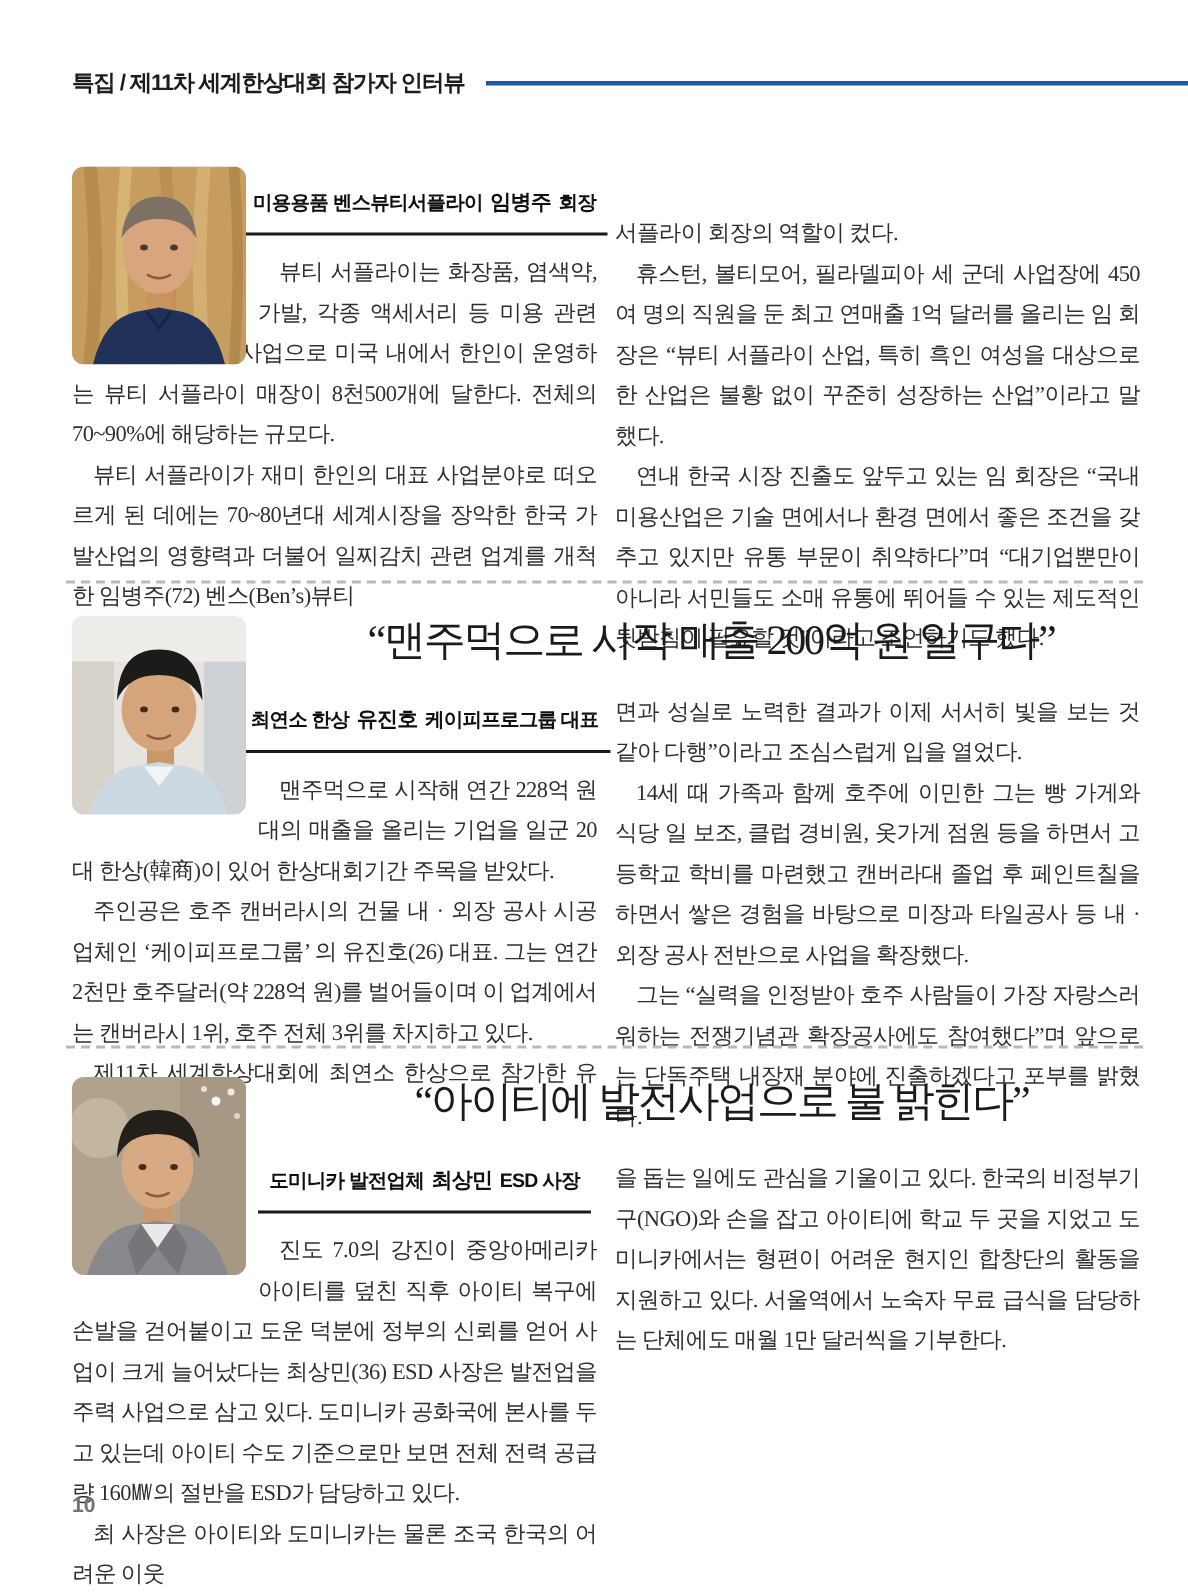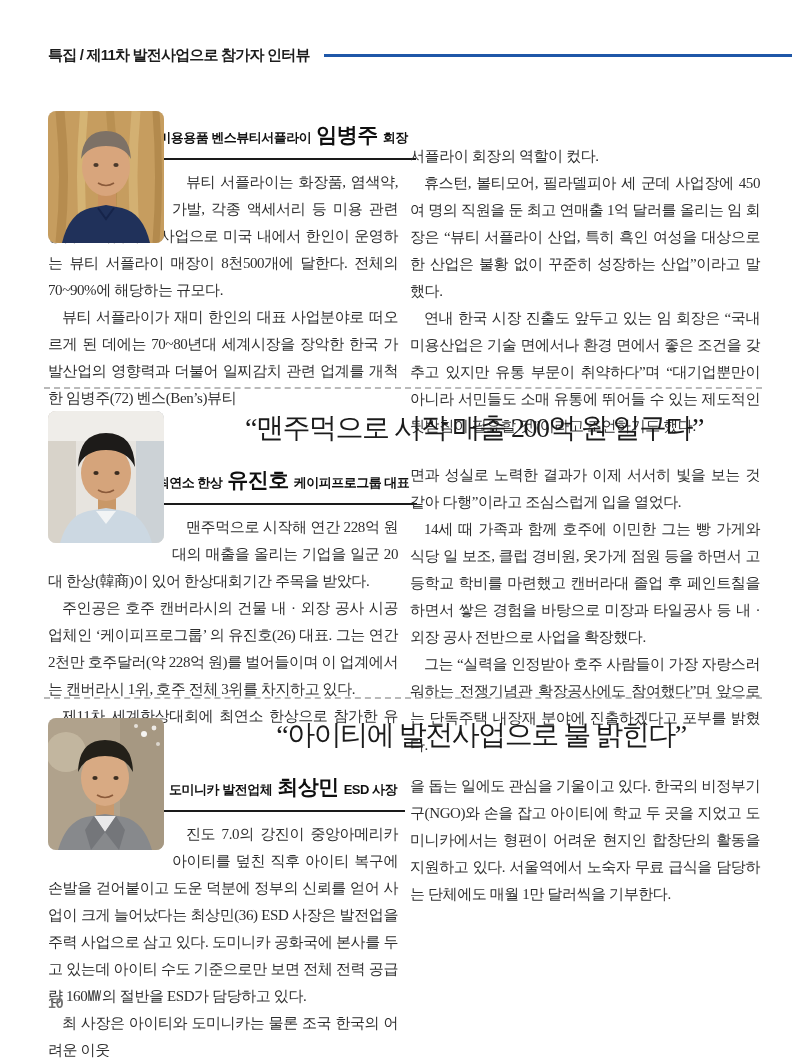--- a/index.html
+++ b/index.html
@@ -41,21 +41,21 @@
          text-align:justify; letter-spacing:-0.4px; }
 
   .byline-wrap { margin-left:120px; height:48px; padding-top:6px; box-sizing:border-box;
                  display:flex; justify-content:center; align-items:flex-start; }
   .byline {
     display:inline-flex; gap:5px; align-items:baseline; white-space:nowrap;
     border-bottom:2px solid #1a1a1a; padding:0 8px 7px;
     font-family:"Liberation Sans", sans-serif; font-weight:700; font-size:13px;
     color:#0f0f0f; letter-spacing:-0.5px;
   }
-  .byline .name { font-size:21px; }
+  .byline .name { font-size:14px; }
 
   .flow { margin-top:6px; }
   .spacer { float:left; width:124px; height:31px; }
   .col p { margin:0; }
   .col p.ind { text-indent:14px; }
   .a1 .col-right { padding-top:28px; }
   .a2 .col-right { padding-top:2px; }
   .a3 .col-right { padding-top:6px; }
 
   
@@ -66,21 +66,21 @@
   
   .page-num { position:absolute; left:48px; top:995px;
     font-family:"Liberation Sans", sans-serif; font-weight:700; font-size:14px; color:#737373; }
 </style>
 </head>
 <body>
 
 <div class="page">
 
   <div class="page-header">
-    <span class="header-title">특집 / 제11차 발전사업으로 참가자 인터뷰</span>
+    <span class="header-title">특집 / 제11차 세계한상대회 참가자 인터뷰</span>
     <span class="header-rule"></span>
   </div>
 
   <div class="article a1">
     <div class="photo">
       <svg viewBox="0 0 116 132" preserveAspectRatio="none">
         <rect width="116" height="132" fill="#c69d5f"></rect>
         <path d="M12,0 q7,66 0,132" stroke="#a67c3f" stroke-width="9" fill="none" opacity="0.5"></path>
         <path d="M36,0 q-6,66 0,132" stroke="#dcbd7e" stroke-width="8" fill="none" opacity="0.7"></path>
         <path d="M62,0 q7,66 0,132" stroke="#a67c3f" stroke-width="8" fill="none" opacity="0.4"></path>

